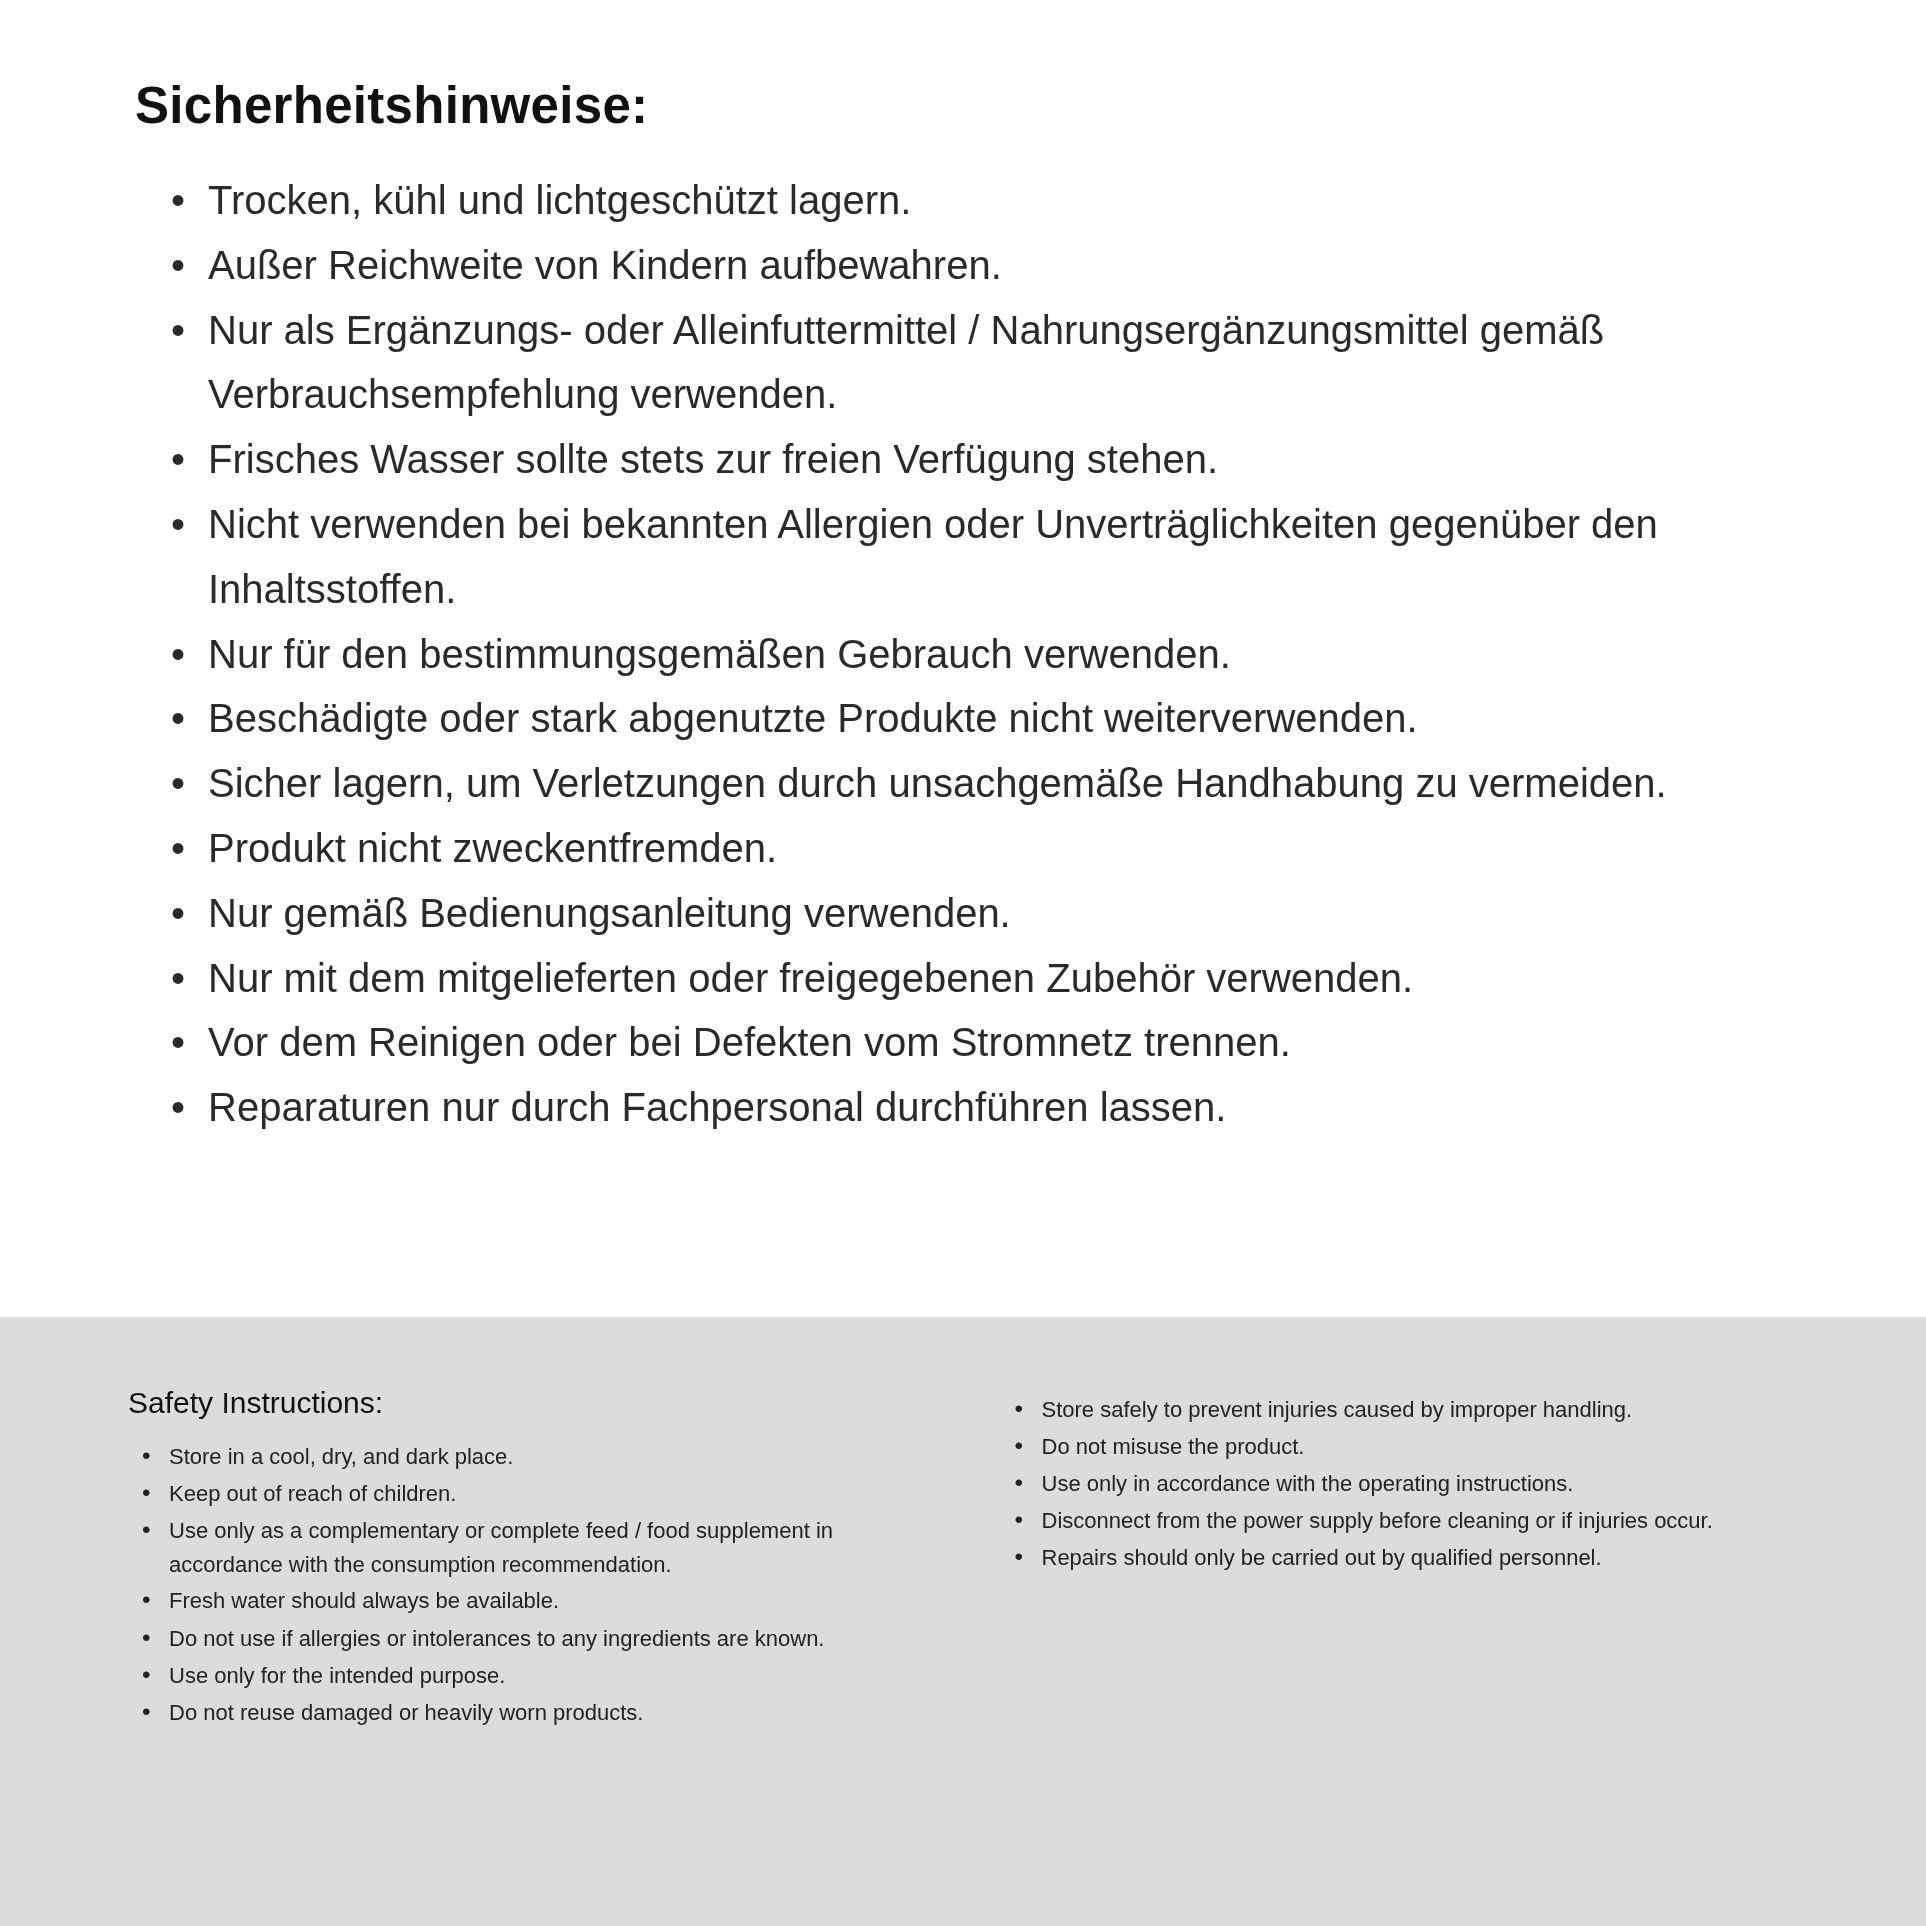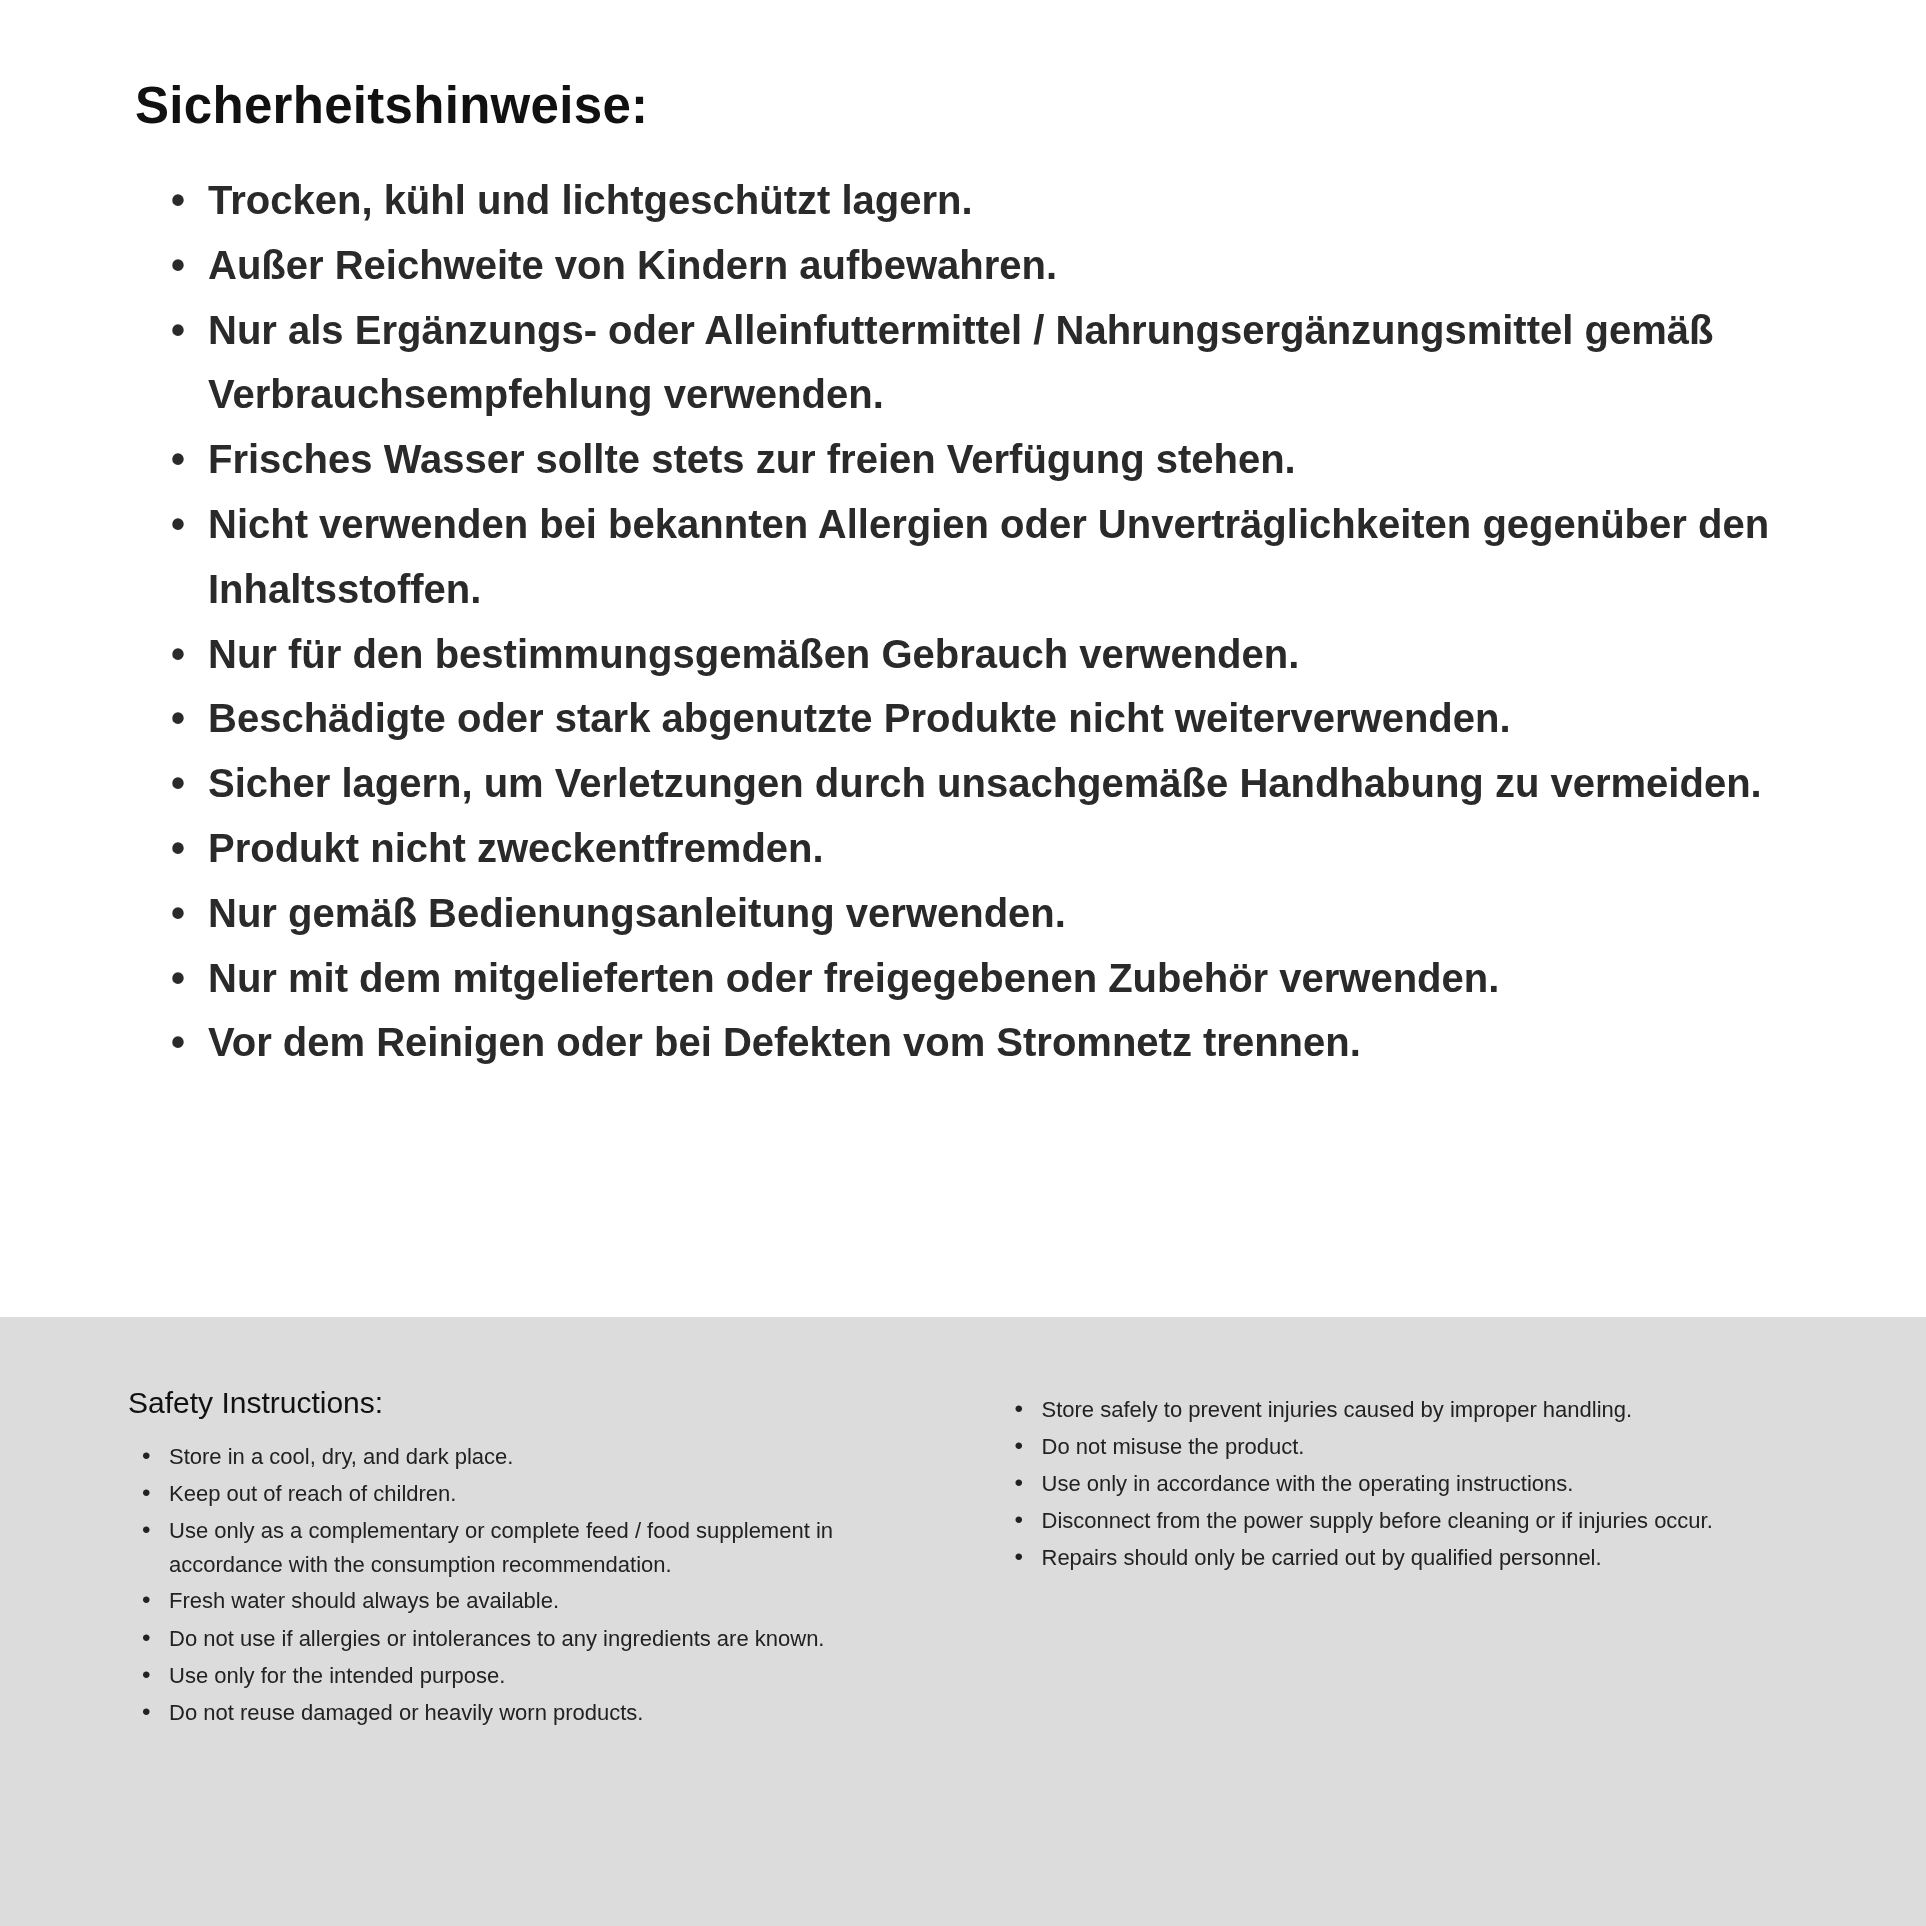--- a/index.html
+++ b/index.html
@@ -27,21 +27,20 @@
   .german-title {
     font-size: 51px;
     font-weight: 700;
     color: #111111;
     letter-spacing: 0.3px;
   }
   .german-list {
     list-style: none;
     margin-top: 33px;
     padding-left: 36px;
-    font-weight: bold;
   }
   .german-list li {
     font-size: 40px;
     line-height: 1.62;
     color: #2a2a2a;
     padding-left: 37px;
     text-indent: -37px;
   }
   .german-list li::before {
     content: "\2022";
@@ -100,20 +99,21 @@
       <li>Nur als Ergänzungs- oder Alleinfuttermittel / Nahrungsergänzungsmittel gemäß Verbrauchsempfehlung verwenden.</li>
       <li>Frisches Wasser sollte stets zur freien Verfügung stehen.</li>
       <li>Nicht verwenden bei bekannten Allergien oder Unverträglichkeiten gegenüber den Inhaltsstoffen.</li>
       <li>Nur für den bestimmungsgemäßen Gebrauch verwenden.</li>
       <li>Beschädigte oder stark abgenutzte Produkte nicht weiterverwenden.</li>
       <li>Sicher lagern, um Verletzungen durch unsachgemäße Handhabung zu vermeiden.</li>
       <li>Produkt nicht zweckentfremden.</li>
       <li>Nur gemäß Bedienungsanleitung verwenden.</li>
       <li>Nur mit dem mitgelieferten oder freigegebenen Zubehör verwenden.</li>
       <li>Vor dem Reinigen oder bei Defekten vom Stromnetz trennen.</li>
+      <li>Reparaturen nur durch Fachpersonal durchführen lassen.</li>
     </ul>
   </section>
 
   <section class="section-english">
 
     <div class="col col-left">
       <h2 class="english-title">Safety Instructions:</h2>
       <ul class="english-list">
         <li>Store in a cool, dry, and dark place.</li>
         <li>Keep out of reach of children.</li>

